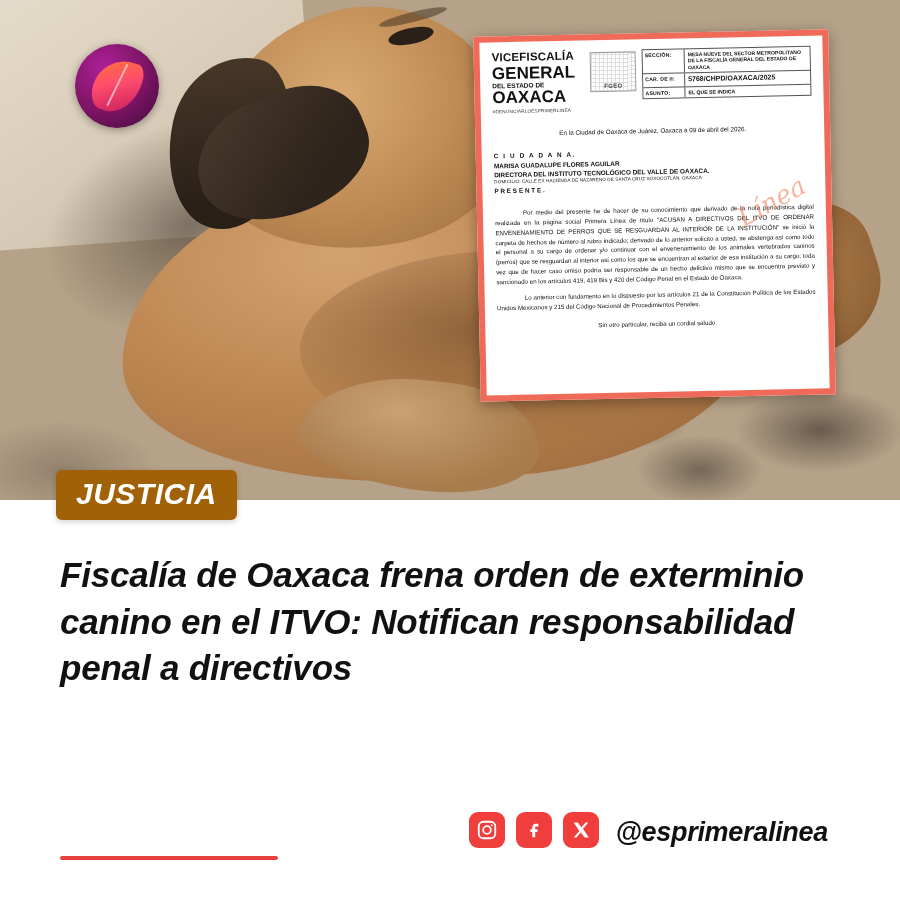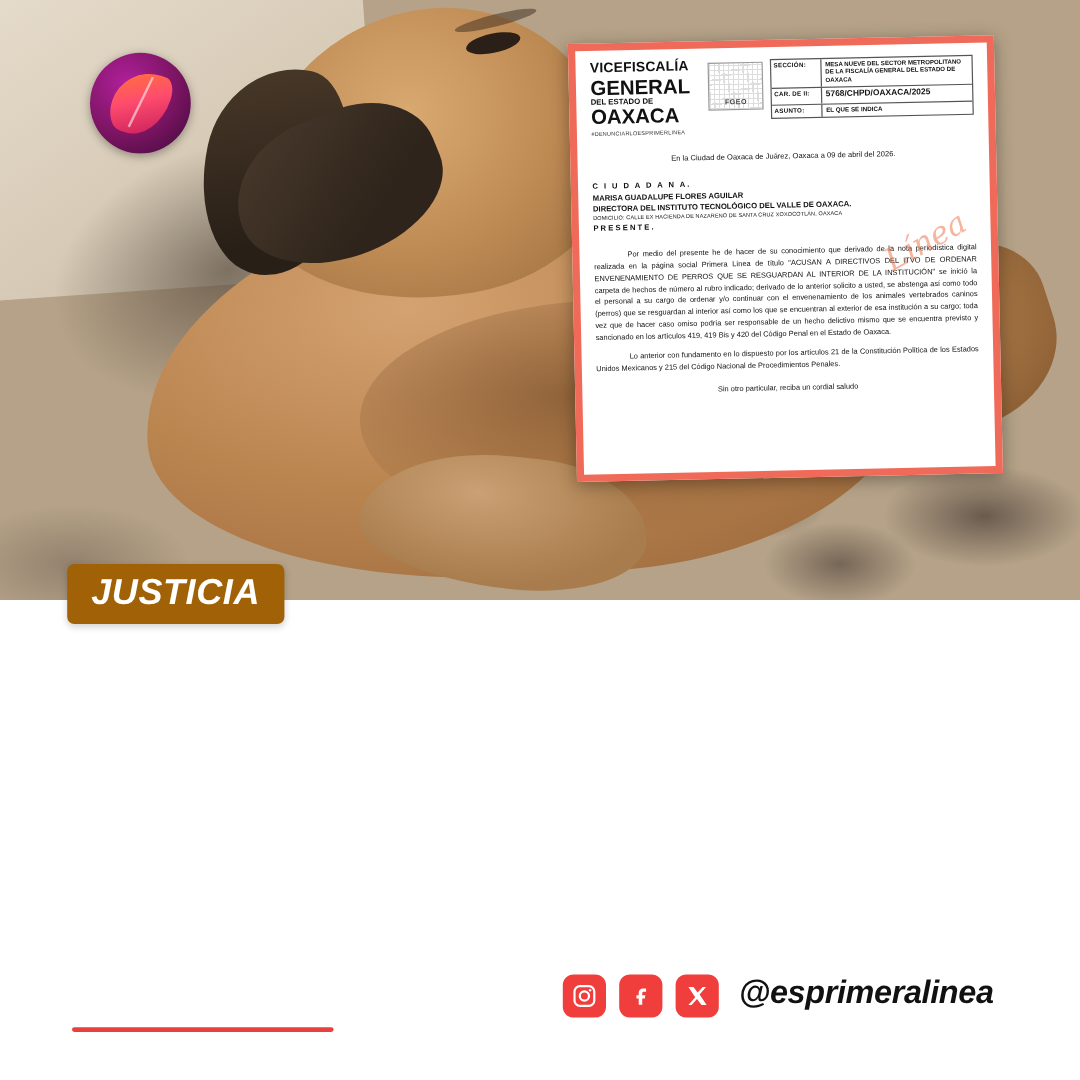--- a/index.html
+++ b/index.html
@@ -274,21 +274,21 @@
   .footer-rule {
     position: absolute;
     left: 60px; top: 856px;
     width: 218px; height: 4px;
     background: #e8403d;
     border-radius: 2px;
   }
   .social {
     position: absolute;
     right: 72px; top: 812px;
-    display: flex; align-items: flex-start; gap: 11px;
+    display: flex; align-items: flex-end; gap: 11px;
   }
   .s-icon {
     width: 36px; height: 36px;
     border-radius: 9px;
     background: #ef3e3b;
     color: #fff;
     display: flex; align-items: center; justify-content: center;
     font-weight: 700;
   }
   .s-icon svg { display: block; }
@@ -370,20 +370,21 @@
         <p>Lo anterior con fundamento en lo dispuesto por los artículos 21 de la Constitución Política de los Estados Unidos Mexicanos y 215 del Código Nacional de Procedimientos Penales.</p>
       </div>
 
       <div class="doc-close">Sin otro particular, reciba un cordial saludo</div>
       <div class="doc-watermark">Línea</div>
     </div>
   </div>
 
   <div class="tag">JUSTICIA</div>
 
+  <div class="headline">Fiscalía de Oaxaca frena orden de exterminio canino en el ITVO: Notifican responsabilidad penal a directivos</div>
 
   <div class="footer-rule"></div>
   <div class="social">
     <div class="s-icon">
       <svg width="22" height="22" viewBox="0 0 24 24" fill="none" stroke="#fff" stroke-width="2">
         <rect x="3" y="3" width="18" height="18" rx="5"></rect>
         <circle cx="12" cy="12" r="4.2"></circle>
         <circle cx="17.2" cy="6.8" r="1.1" fill="#fff" stroke="none"></circle>
       </svg>
     </div>

